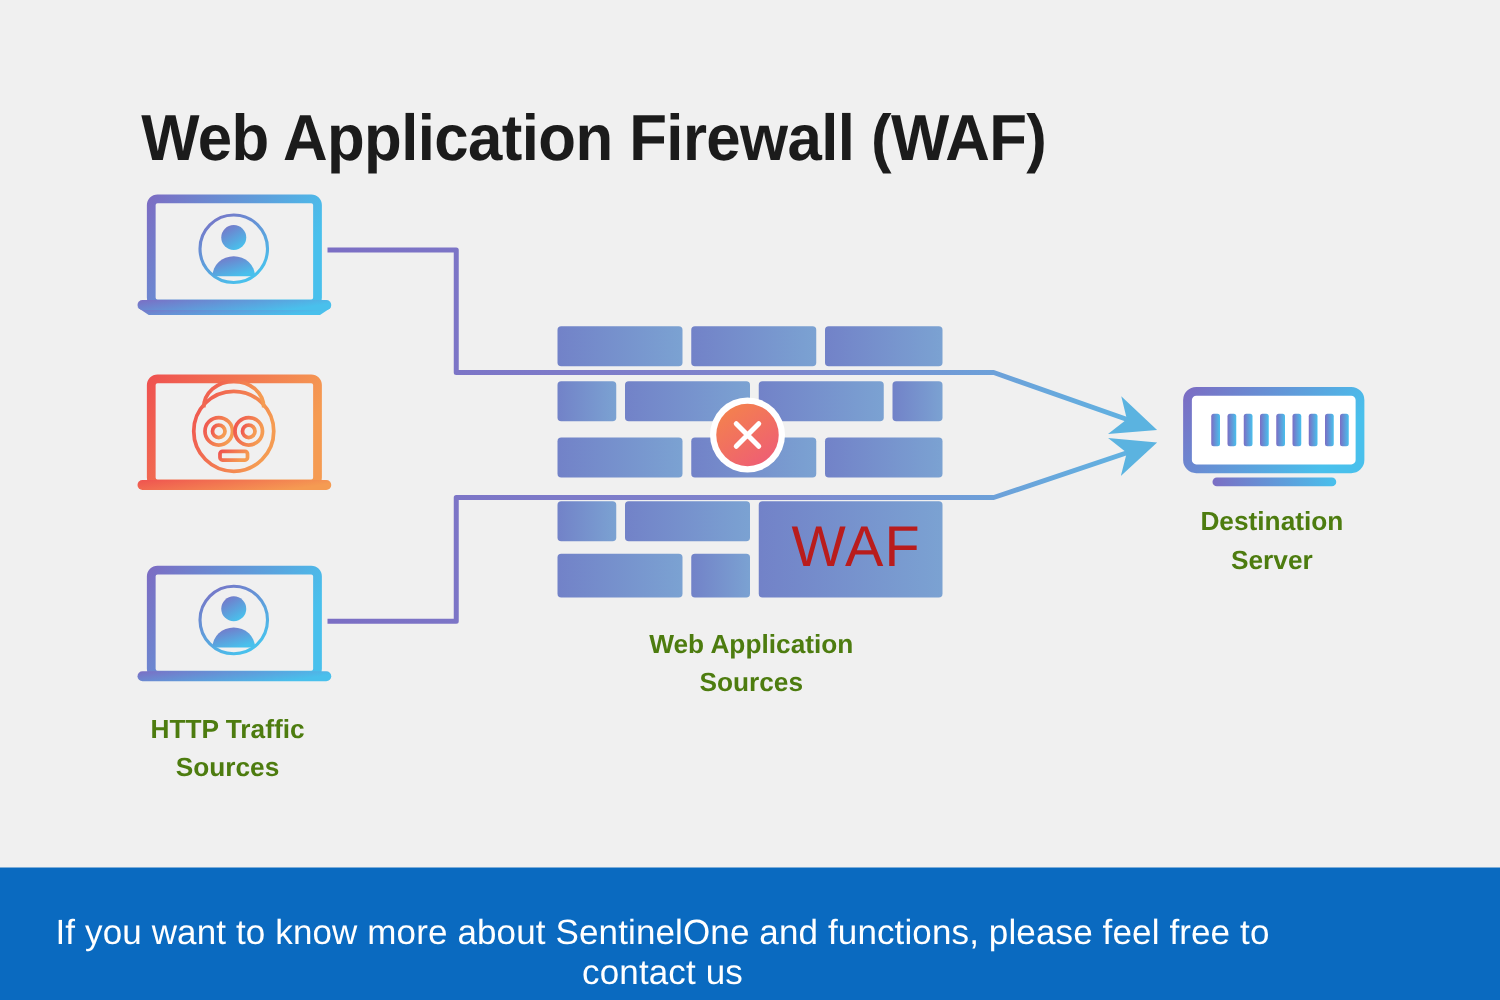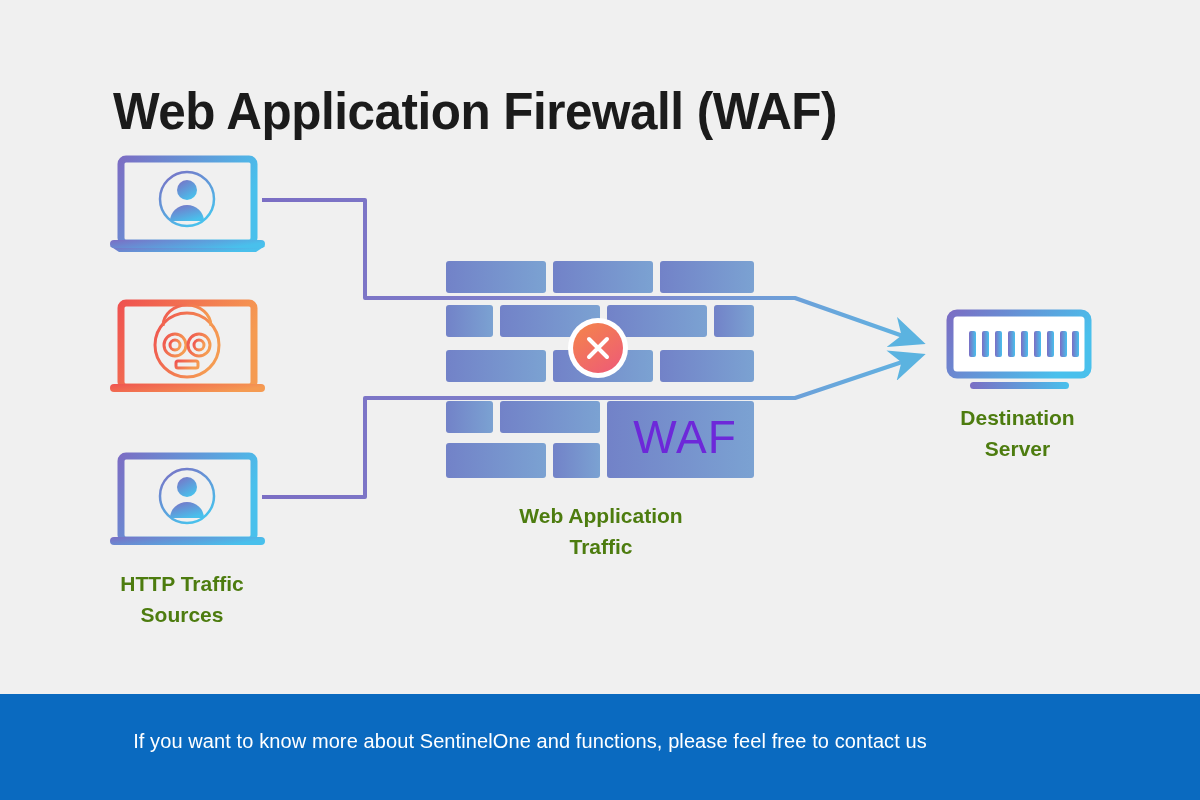--- a/index.html
+++ b/index.html
@@ -65,33 +65,33 @@
     width: 1200px;
     height: 106px;
     background: #0a6ac0;
   }
   .footer-text {
     position: absolute;
     left: 0;
     top: 730px;
     width: 1060px;
     text-align: center;
-    font-size: 20px;
+    font-size: 28px;
     color: #ffffff;
     font-family: "Liberation Sans Narrow", "Liberation Sans", sans-serif;
     letter-spacing: 0.1px;
   }
   .waf-brick-text {
     position: absolute;
     left: 615px;
     top: 410px;
     width: 140px;
     text-align: center;
     font-size: 46px;
-    color: #6d28d9;
+    color: #b91c1c;
     font-family: "Liberation Sans", sans-serif;
     letter-spacing: 1px;
   }
 </style>
 </head>
 <body>
 
 <svg id="canvas" viewBox="0 0 1200 800">
   <defs>
     <linearGradient id="gradDevice" x1="0" y1="0" x2="1" y2="0.35">
@@ -225,18 +225,18 @@
   </g>
 </svg>
 
 <h1 class="page-title">Web Application Firewall (WAF)</h1>
 
 <div class="waf-brick-text">WAF</div>
 
 <div class="diagram-label" id="label-http">HTTP Traffic
 Sources</div>
 <div class="diagram-label" id="label-waf">Web Application
-Traffic</div>
+Sources</div>
 <div class="diagram-label" id="label-server">Destination
 Server</div>
 
 <div class="footer-band"></div>
 <div class="footer-text">If you want to know more about SentinelOne and functions, please feel free to contact us</div>
 
 </body></html>

